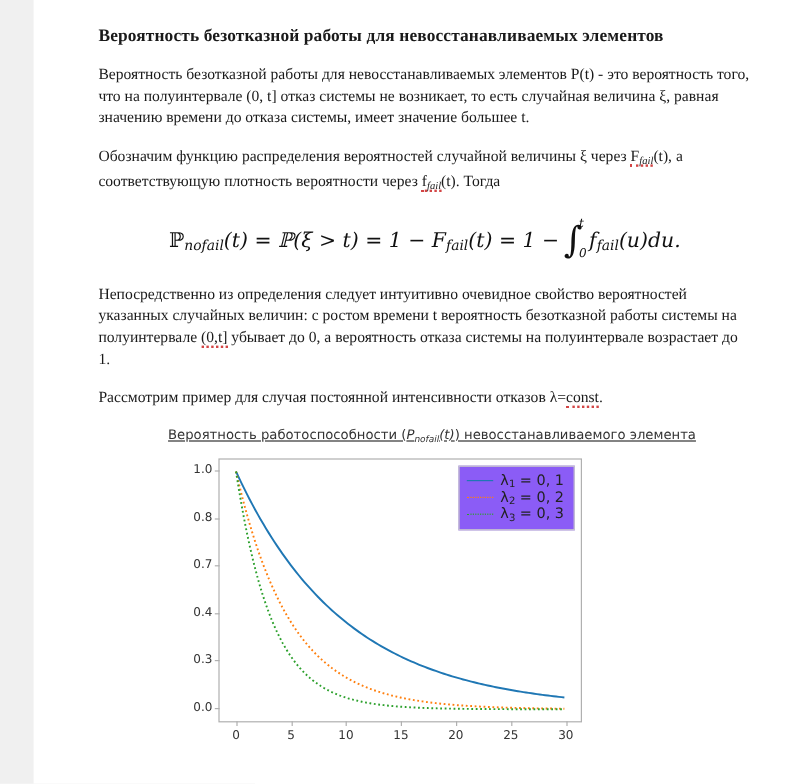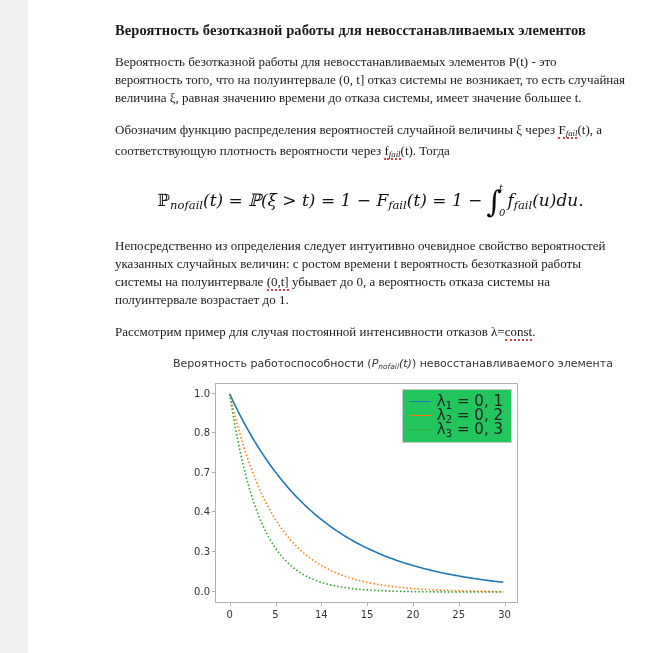--- a/index.html
+++ b/index.html
@@ -15,21 +15,21 @@
   }
   .page {
     position: absolute;
     left: 28px;
     top: 0;
     width: 638px;
     height: 653px;
     background: #ffffff;
   }
   .content {
-    padding: 22px 40px 0 87px;
+    padding: 22px 40px 0 54px;
   }
   h1.doc-title {
     font-family: "Liberation Serif", serif;
     font-size: 14.5px;
     font-weight: bold;
     color: #1a1a1a;
     margin: 0 0 14px 0;
     letter-spacing: 0.1px;
   }
   p.para {
@@ -89,20 +89,21 @@
     width: 560px;
     height: 290px;
   }
   .chart-title {
     text-align: center;
     font-family: "DejaVu Sans", sans-serif;
     font-size: 11px;
     color: #333;
     margin-left: 40px;
     margin-bottom: 4px;
+    text-decoration: underline;
   }
   .chart-title .it { font-style: italic; }
   .plot-area {
     position: absolute;
     left: 122px;
     top: 26px;
     width: 303px;
     height: 220px;
     border: 1px solid #b0b0b0;
     background: #ffffff;
@@ -140,24 +141,24 @@
     top: 100%;
     width: 1px;
     height: 4px;
     background: #b0b0b0;
   }
   .legend {
     position: absolute;
     right: 5px;
     top: 5px;
     border: 1px solid #cccccc;
-    background: #22c55e;
+    background: #8b5cf6;
     padding: 5px 8px 5px 6px;
     font-family: "DejaVu Sans", sans-serif;
-    font-size: 15px;
+    font-size: 12px;
     color: #222;
   }
   .legend-row {
     display: flex;
     align-items: center;
     height: 14px;
     white-space: nowrap;
   }
   .legend-line {
     width: 22px;
@@ -218,21 +219,21 @@
         <div class="ytickmark" style="top:127.8px;"></div>
         <div class="ytick" style="top:167.4px;">0.3</div>
         <div class="ytickmark" style="top:167.4px;"></div>
         <div class="ytick" style="top:207px;text-align:center;">0.0</div>
         <div class="ytickmark" style="top:207px;"></div>
 
         <div class="xtick" style="left:13.7px;">0</div>
         <div class="xtickmark" style="left:13.7px;"></div>
         <div class="xtick" style="left:59.5px;">5</div>
         <div class="xtickmark" style="left:59.5px;"></div>
-        <div class="xtick" style="left:105.3px;">14</div>
+        <div class="xtick" style="left:105.3px;">10</div>
         <div class="xtickmark" style="left:105.3px;"></div>
         <div class="xtick" style="left:151.1px;">15</div>
         <div class="xtickmark" style="left:151.1px;"></div>
         <div class="xtick" style="left:196.9px;">20</div>
         <div class="xtickmark" style="left:196.9px;"></div>
         <div class="xtick" style="left:242.7px;">25</div>
         <div class="xtickmark" style="left:242.7px;"></div>
         <div class="xtick" style="left:288.5px;">30</div>
         <div class="xtickmark" style="left:288.5px;"></div>
 

